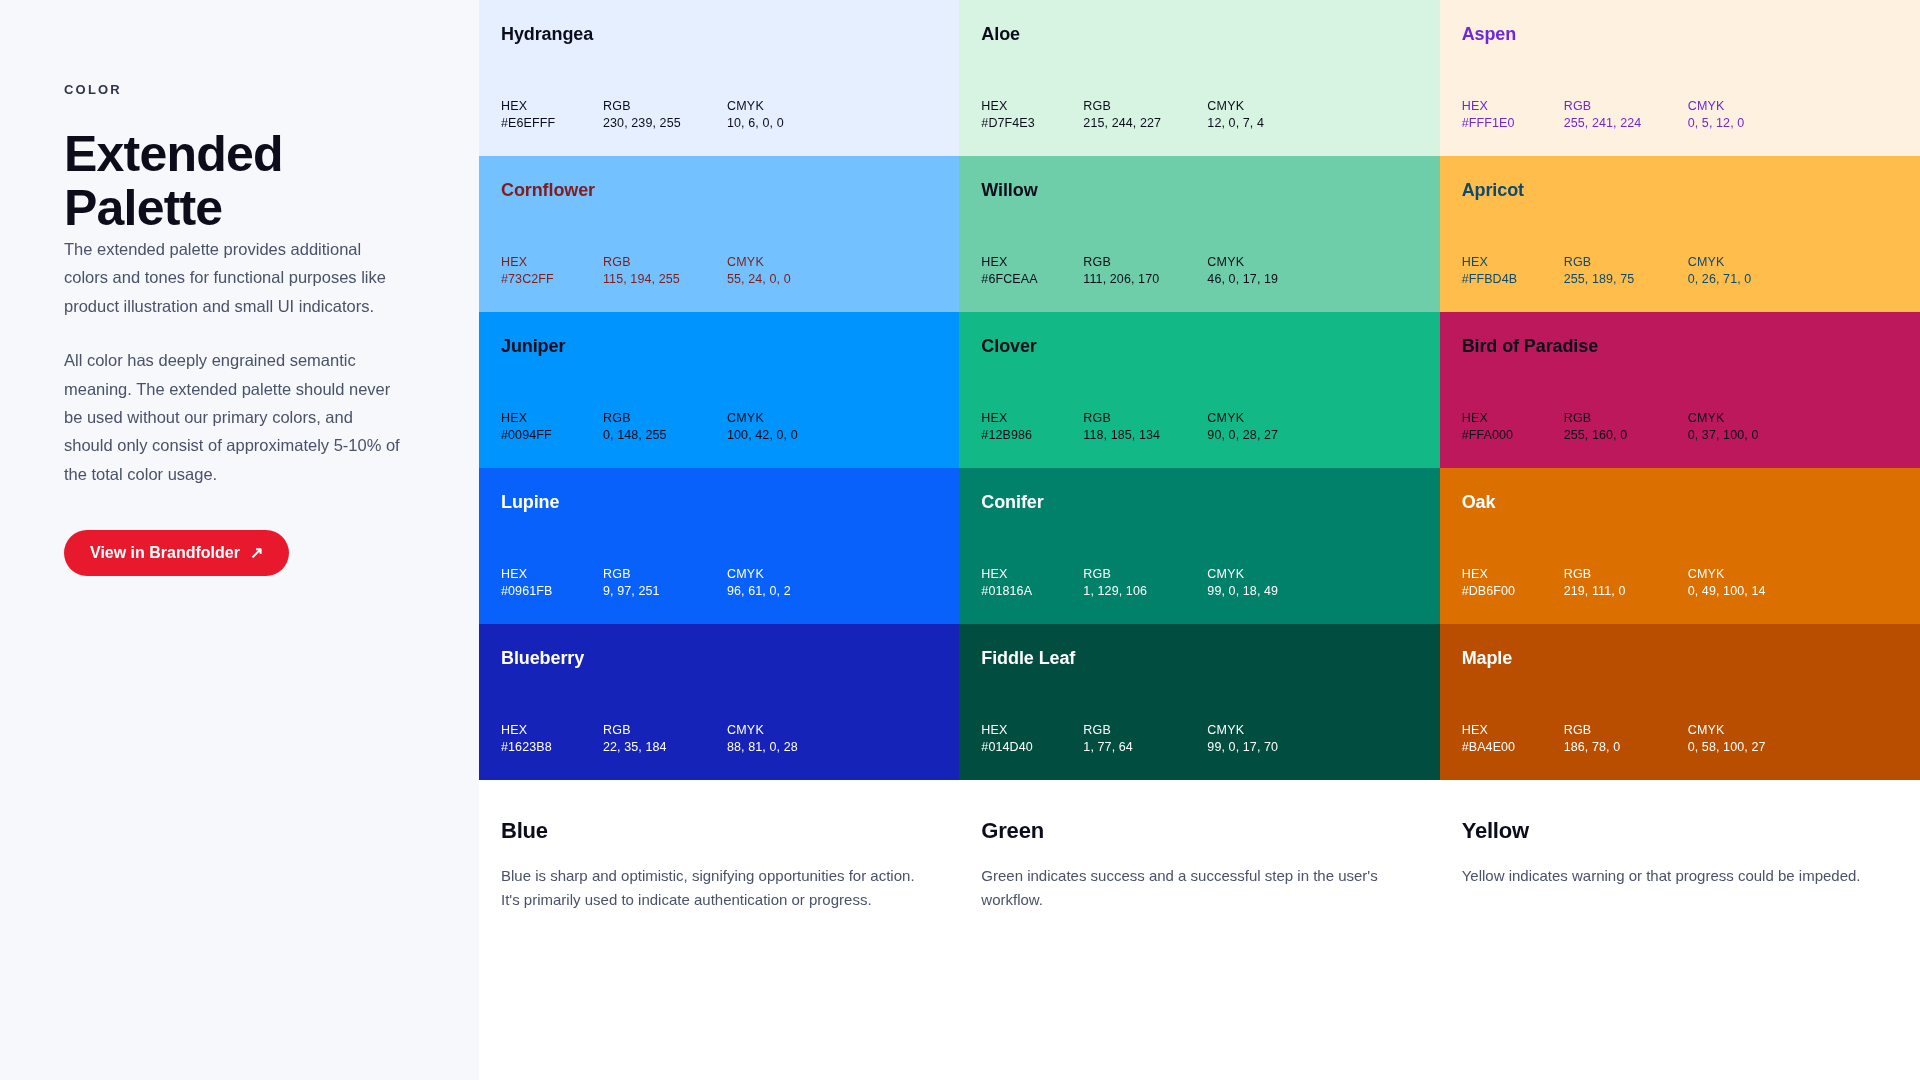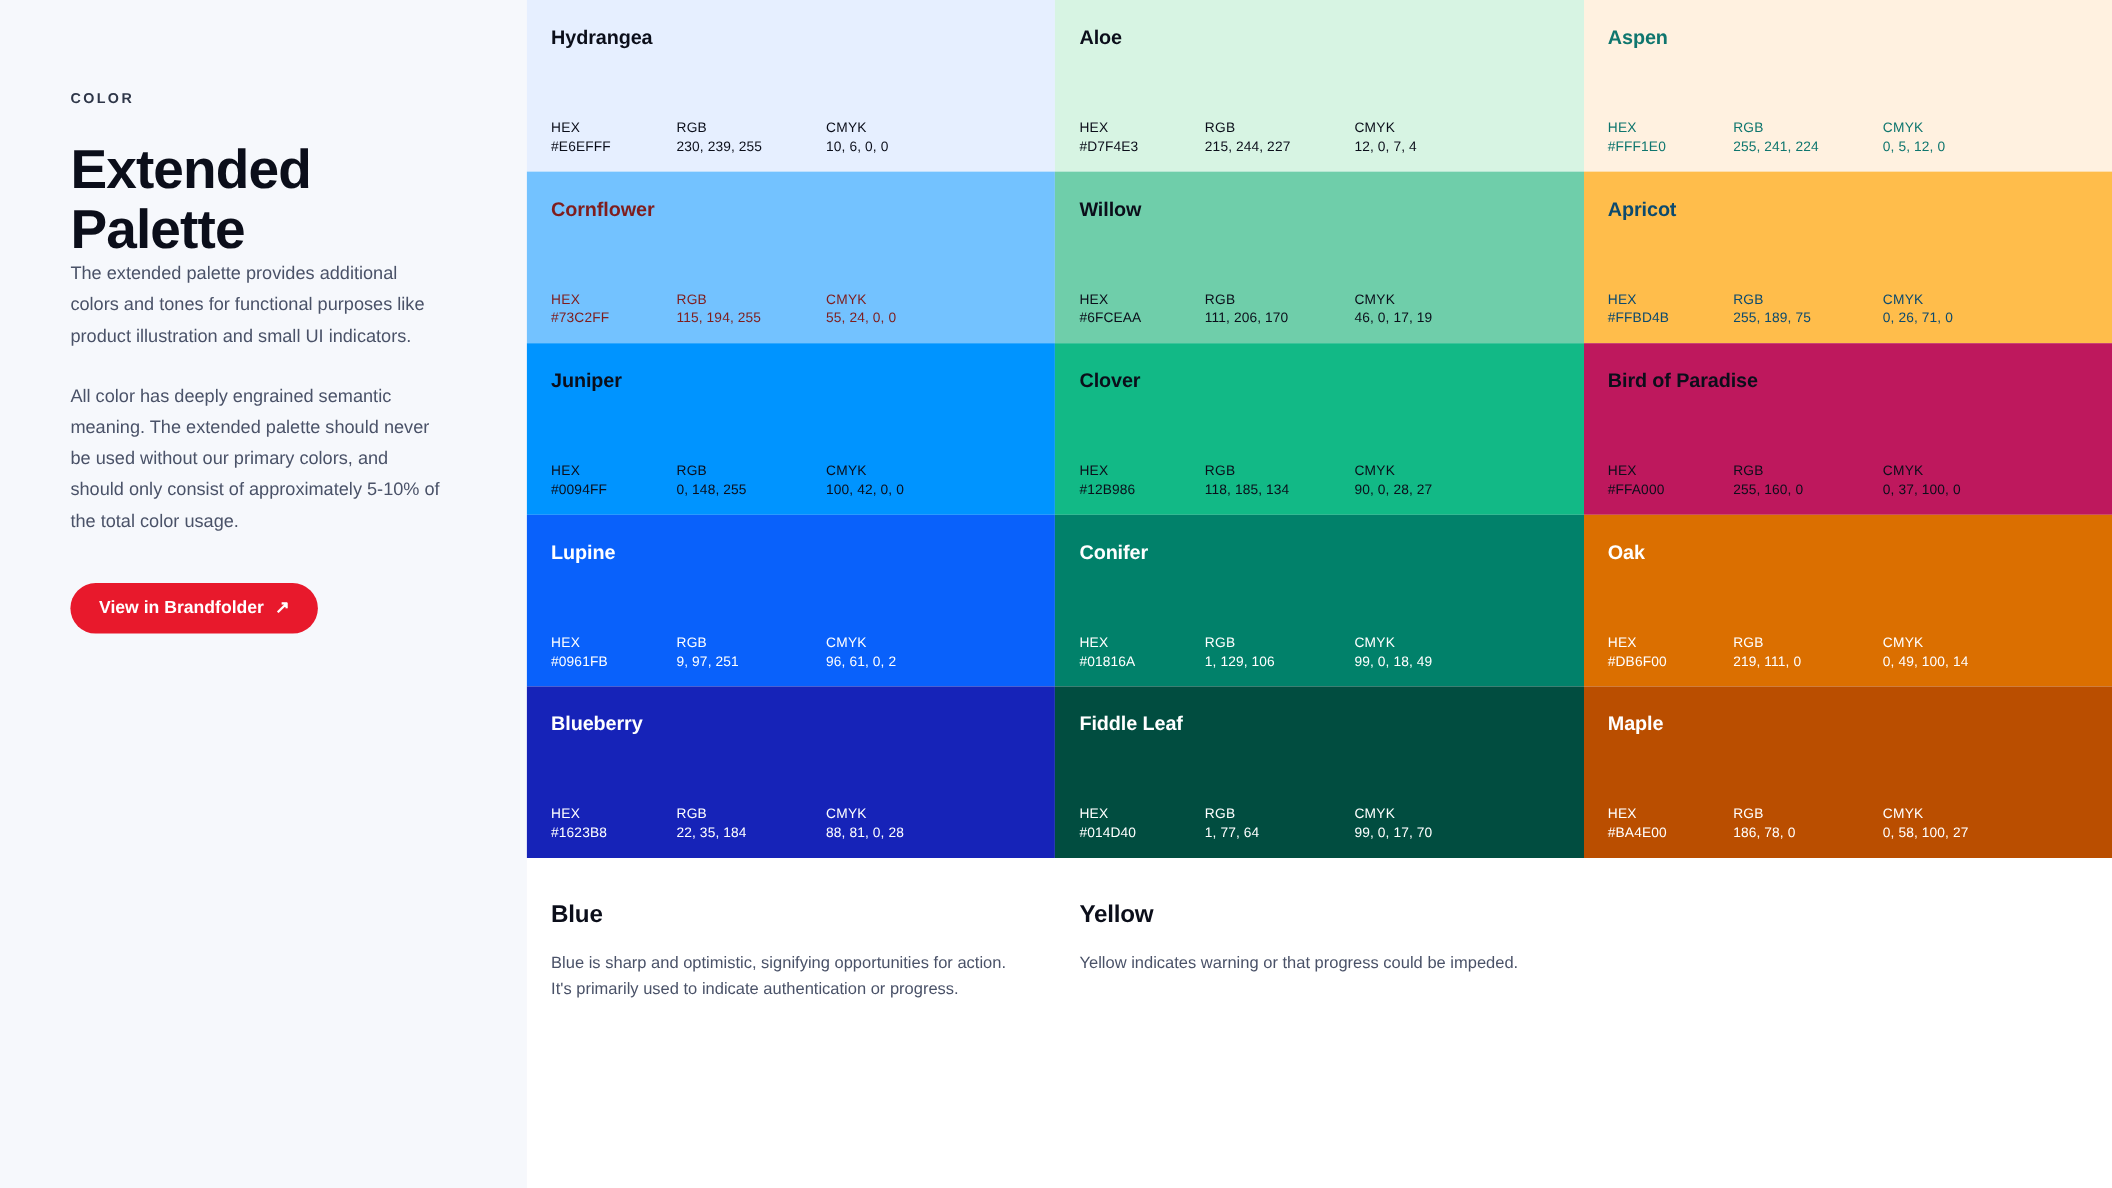--- a/index.html
+++ b/index.html
@@ -76,22 +76,22 @@
     flex-direction: column;
   }
   .swatch-name {
     font-size: 18px;
     font-weight: 700;
     letter-spacing: -0.1px;
     margin-bottom: auto;
   }
   .specs {
     display: flex;
-    gap: 16px;
-    padding-bottom: 13px;
+    gap: 4px;
+    padding-bottom: 23px;
     font-size: 12.5px;
     line-height: 1.42;
   }
   .spec { min-width: 98px; }
   .spec.wide { min-width: 120px; }
   .spec-label { letter-spacing: 0.2px; }
   .spec-value { letter-spacing: 0.1px; }
 
   
   .meanings {
@@ -159,21 +159,21 @@
             <div class="spec wide">
               <div class="spec-label">RGB</div>
               <div class="spec-value">215, 244, 227</div>
             </div>
             <div class="spec">
               <div class="spec-label">CMYK</div>
               <div class="spec-value">12, 0, 7, 4</div>
             </div>
           </div>
         </div>
-        <div class="swatch" style="background: rgb(255, 241, 224); color: #0f766e;">
+        <div class="swatch" style="background: rgb(255, 241, 224); color: #6d28d9;">
           <div class="swatch-name">Aspen</div>
           <div class="specs">
             <div class="spec">
               <div class="spec-label">HEX</div>
               <div class="spec-value">#FFF1E0</div>
             </div>
             <div class="spec wide">
               <div class="spec-label">RGB</div>
               <div class="spec-value">255, 241, 224</div>
             </div>
@@ -387,19 +387,23 @@
             </div>
           </div>
         </div>
       </section>
     <section class="meanings" id="meanings">
         <div class="meaning">
           <div class="meaning-title">Blue</div>
           <div class="meaning-body">Blue is sharp and optimistic, signifying opportunities for action. It's primarily used to indicate authentication or progress.</div>
         </div>
         <div class="meaning">
+          <div class="meaning-title">Green</div>
+          <div class="meaning-body">Green indicates success and a successful step in the user's workflow.</div>
+        </div>
+        <div class="meaning">
           <div class="meaning-title">Yellow</div>
           <div class="meaning-body">Yellow indicates warning or that progress could be impeded.</div>
         </div>
       </section>
   </main>
 
 </div>
 
 </body></html>

